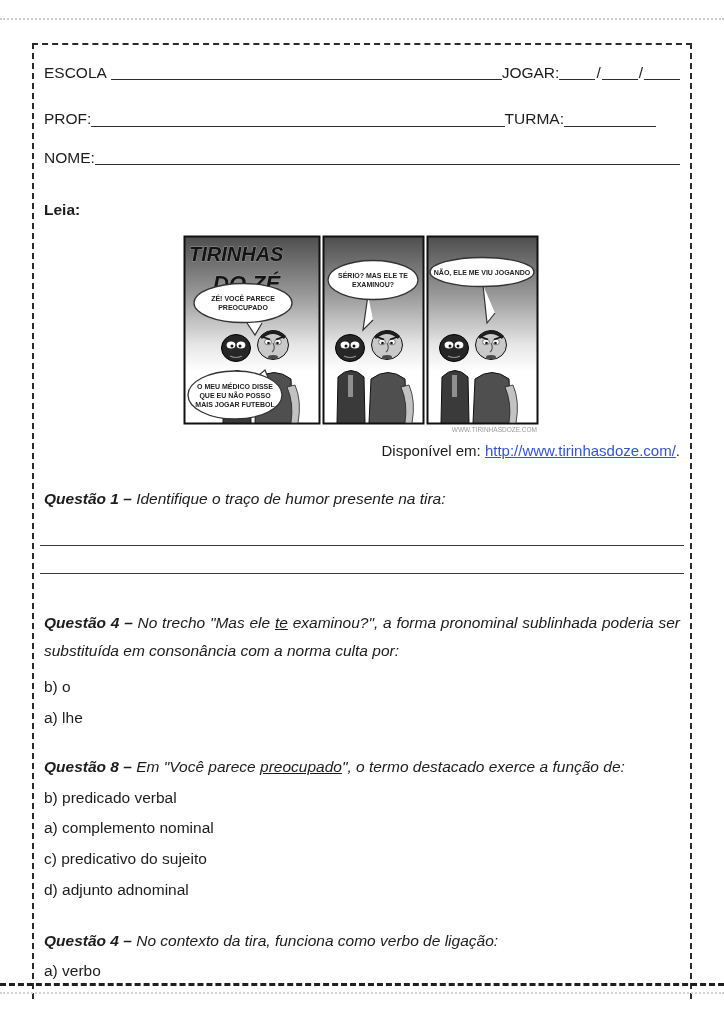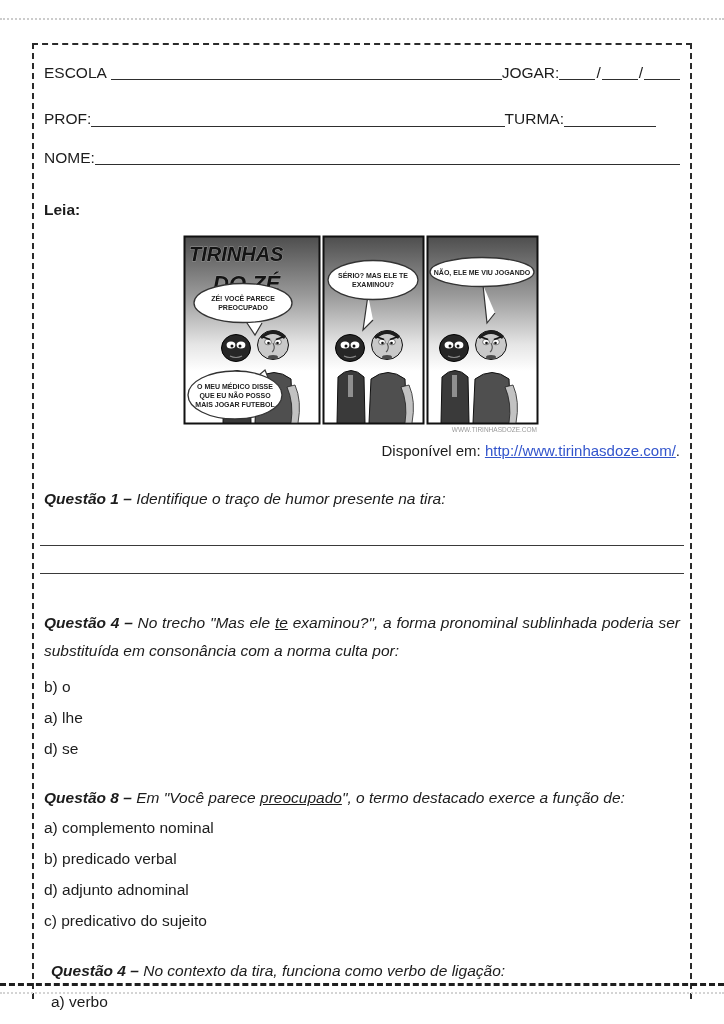--- a/index.html
+++ b/index.html
@@ -29,21 +29,21 @@
   .source-line{margin-top:7px;text-align:right;font-size:15px;}
   .source-line a{color:#3355cc;text-decoration:underline;}
   .q-title{margin-top:0;font-style:italic;}
   .q-block .bold{font-weight:700;}
   .q1{margin-top:29px;}
   .ans-line{height:27px;border-bottom:1.4px solid #3a3a3a;margin:0 -4px;}
   .ans-line.l1{margin-top:9px;}
   .q2{margin-top:35px;}
   .q2 .q-title{text-align:justify;line-height:1.85;}
   .q3{margin-top:29px;}
-  .q4{margin-top:31px;margin-left:7px;}
+  .q4{margin-top:31px;}
   .opt{margin-top:11.5px;}
   .u{text-decoration:underline;}
   svg text{font-family:"Liberation Sans", sans-serif;}
 </style>
 </head>
 <body>
 
 <div class="top-faint-line"></div>
 
 <div class="main-box">
@@ -157,32 +157,31 @@
     <div class="ans-line"></div>
   </div>
 
   <div class="q-block q2">
     <div class="q-title">
       <span class="bold">Questão 4 –</span>
       <span>No trecho "Mas ele </span><span class="u">te</span><span> examinou?", a forma pronominal sublinhada poderia ser substituída em consonância com a norma culta por:</span>
     </div>
     <div class="opt">b) o</div>
     <div class="opt">a) lhe</div>
-    <div class="opt">d) se</div>
   </div>
 
   <div class="q-block q3">
     <div class="q-title">
       <span class="bold">Questão 8 –</span>
       <span>Em "Você parece </span><span class="u">preocupado</span><span>", o termo destacado exerce a função de:</span>
     </div>
+    <div class="opt">b) predicado verbal</div>
     <div class="opt">a) complemento nominal</div>
-    <div class="opt">b) predicado verbal</div>
+    <div class="opt">c) predicativo do sujeito</div>
     <div class="opt">d) adjunto adnominal</div>
-    <div class="opt">c) predicativo do sujeito</div>
   </div>
 
   <div class="q-block q4">
     <div class="q-title">
       <span class="bold">Questão 4 –</span>
       <span>No contexto da tira, funciona como verbo de ligação:</span>
     </div>
     <div class="opt">a) verbo</div>
 
   </div>

